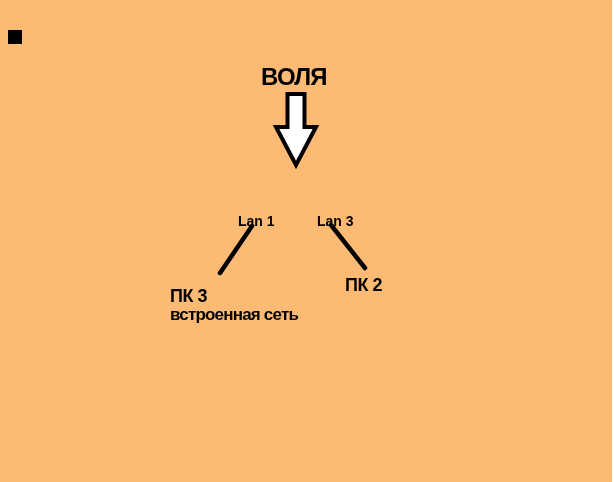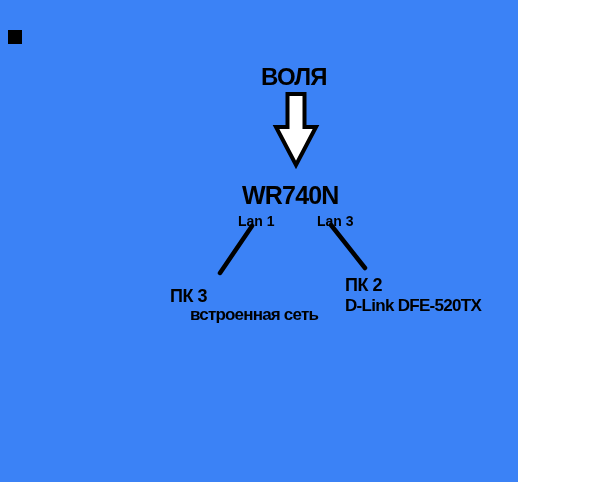--- a/index.html
+++ b/index.html
@@ -2,23 +2,23 @@
 <html><head>
 <meta charset="utf-8">
 <style>
   html, body {
     margin: 0;
     padding: 0;
     background: #ffffff;
   }
   .canvas {
     position: relative;
-    width: 518px;
+    width: 612px;
     height: 482px;
-    background: #3b82f6;
+    background: #fdba74;
     overflow: hidden;
     font-family: "Liberation Sans", "DejaVu Sans", sans-serif;
     color: #000000;
   }
   .abs { position: absolute; }
   .txt {
     font-weight: bold;
     line-height: 1;
     white-space: nowrap;
     color: #000000;
@@ -36,21 +36,21 @@
   .lan-label {
     font-size: 14px;
     letter-spacing: 0;
   }
   .lan1 { left: 238px; top: 214px; }
   .lan2 { left: 317px; top: 214px; }
   .pc-name { font-size: 18px; letter-spacing: -0.5px; }
   .pc1-name { left: 170px; top: 287px; }
   .pc2-name { left: 345px; top: 276px; }
   .adapter-label { font-size: 17px; }
-  .pc1-adapter { left: 170px; top: 306px; letter-spacing: -0.8px; margin-left: 20px; }
+  .pc1-adapter { left: 170px; top: 306px; letter-spacing: -0.8px; }
   .pc2-adapter { left: 345px; top: 297px; letter-spacing: -0.7px; }
   .corner-mark {
     left: 8px; top: 30px;
     width: 14px; height: 14px;
     background: #000000;
   }
   .arrow-svg { left: 272px; top: 90px; }
   .lines-svg { left: 0; top: 0; }
 </style>
 </head>
@@ -59,29 +59,27 @@
 <div class="canvas">
 
   <div class="abs corner-mark"></div>
 
   <div class="abs txt isp-label">ВОЛЯ</div>
 
   <svg class="abs arrow-svg" width="48" height="80" viewBox="0 0 48 80">
     <path d="M15.5 4 H32.5 V37 H44 L24 75 L4 37 H15.5 Z" fill="#ffffff" stroke="#000000" stroke-width="4" stroke-linejoin="miter"></path>
   </svg>
 
-  <div class="abs txt router-label">WR740N</div>
 
   <div class="abs txt lan-label lan1">Lan 1</div>
   <div class="abs txt lan-label lan2">Lan 3</div>
 
   <svg class="abs lines-svg" width="614" height="482" viewBox="0 0 614 482">
     <line x1="252" y1="226" x2="220" y2="273" stroke="#000000" stroke-width="4.5" stroke-linecap="round"></line>
     <line x1="331" y1="225" x2="365" y2="268" stroke="#000000" stroke-width="4.5" stroke-linecap="round"></line>
   </svg>
 
   <div class="abs txt pc-name pc1-name">ПК 3</div>
   <div class="abs txt adapter-label pc1-adapter">встроенная сеть</div>
 
   <div class="abs txt pc-name pc2-name">ПК 2</div>
-  <div class="abs txt adapter-label pc2-adapter">D-Link DFE-520TX</div>
 
 </div>
 
 </body></html>

